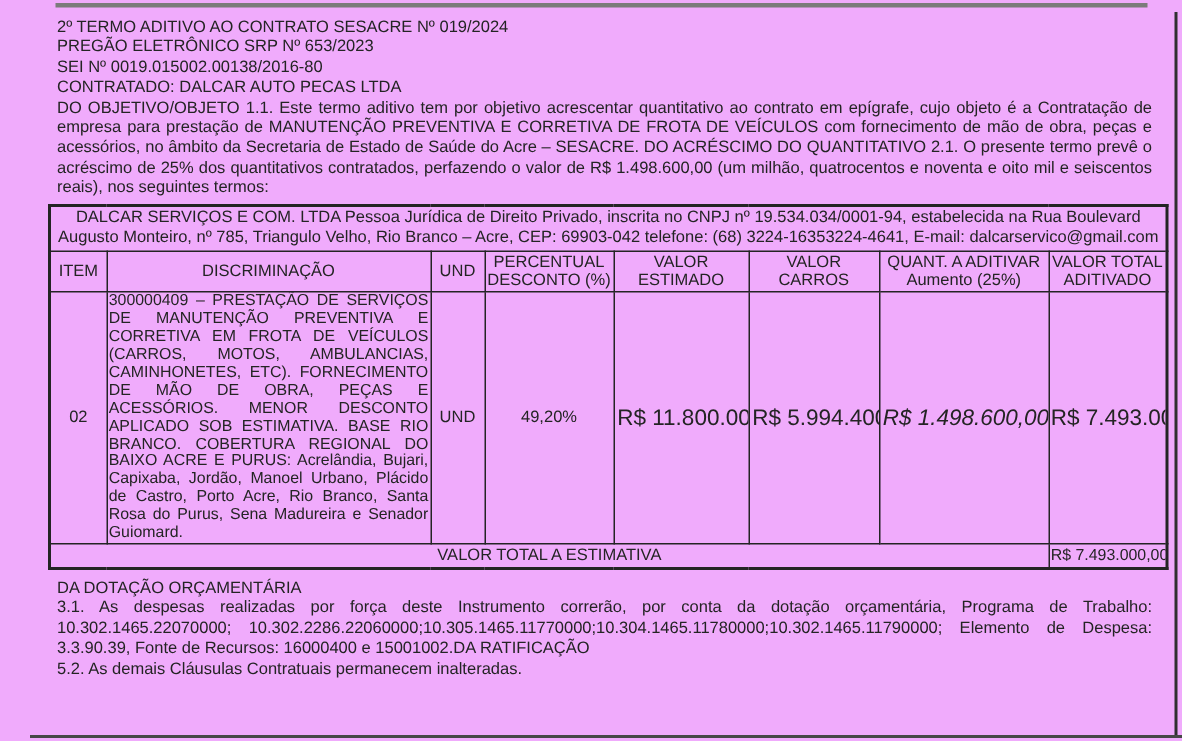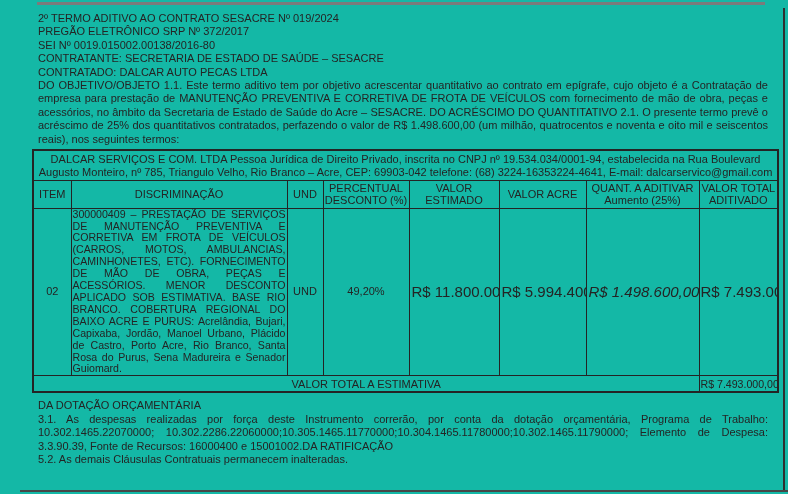--- a/index.html
+++ b/index.html
@@ -1,20 +1,20 @@
 <!DOCTYPE html>
 <html><head>
 <meta charset="utf-8">
 <style>
   html, body { margin: 0; padding: 0; background: #ffffff; }
   .page {
     position: relative;
     width: 788px;
     height: 494px;
-    background: #14b8a6;
+    background: #f0abfc;
     overflow: hidden;
     font-family: "Liberation Sans", sans-serif;
     color: #242424;
   }
   .rule-top {
     position: absolute; left: 37px; top: 2px; width: 728px; height: 3px;
     background: #7b7b7b;
   }
   .rule-right {
     position: absolute; right: 3px; top: 8px; bottom: 4px; width: 2px;
@@ -81,23 +81,22 @@
 </head>
 <body>
 
 <div class="page">
   <div class="rule-top"></div>
   <div class="rule-right"></div>
   <div class="rule-bottom"></div>
 
   <div class="content">
     <div class="hline">2º TERMO ADITIVO AO CONTRATO SESACRE Nº 019/2024</div>
-    <div class="hline">PREGÃO ELETRÔNICO SRP Nº 372/2017</div>
+    <div class="hline">PREGÃO ELETRÔNICO SRP Nº 653/2023</div>
     <div class="hline">SEI Nº 0019.015002.00138/2016-80</div>
-    <div class="hline">CONTRATANTE: SECRETARIA DE ESTADO DE SAÚDE – SESACRE</div>
     <div class="hline">CONTRATADO: DALCAR AUTO PECAS LTDA</div>
     <p class="para">DO OBJETIVO/OBJETO  1.1. Este termo aditivo tem por objetivo acrescentar quantitativo ao contrato em epígrafe, cujo objeto é a Contratação de empresa para prestação de MANUTENÇÃO PREVENTIVA E CORRETIVA DE FROTA DE VEÍCULOS com fornecimento de mão de obra, peças e acessórios, no âmbito da Secretaria de Estado de Saúde do Acre – SESACRE. DO ACRÉSCIMO DO QUANTITATIVO 2.1. O presente termo prevê o acréscimo de 25% dos quantitativos contratados, perfazendo o valor de R$ 1.498.600,00 (um milhão, quatrocentos e noventa e oito mil e seiscentos reais), nos seguintes termos:</p>
 
     <table class="tbl">
       <colgroup>
         <col style="width:38px">
         <col style="width:216px">
         <col style="width:36px">
         <col style="width:86px">
         <col style="width:90px">
@@ -108,21 +107,21 @@
       <tbody>
         <tr class="company-row">
           <td colspan="8">DALCAR SERVIÇOS E COM. LTDA Pessoa Jurídica de Direito Privado, inscrita no CNPJ nº 19.534.034/0001-94, estabelecida na Rua Boulevard Augusto Monteiro, nº 785, Triangulo Velho, Rio Branco – Acre, CEP: 69903-042 telefone: (68) 3224-16353224-4641, E-mail: dalcarservico@gmail.com</td>
         </tr>
         <tr class="head-row">
           <th>ITEM</th>
           <th>DISCRIMINAÇÃO</th>
           <th>UND</th>
           <th>PERCENTUAL DESCONTO (%)</th>
           <th>VALOR ESTIMADO</th>
-          <th>VALOR ACRE</th>
+          <th>VALOR CARROS</th>
           <th>QUANT. A ADITIVAR Aumento (25%)</th>
           <th>VALOR TOTAL ADITIVADO</th>
         </tr>
         <tr class="data-row">
           <td class="c-item">02</td>
           <td class="c-discr">300000409 – PRESTAÇÃO DE SERVIÇOS DE MANUTENÇÃO PREVENTIVA E CORRETIVA EM FROTA DE VEÍCULOS (CARROS, MOTOS, AMBULANCIAS, CAMINHONETES, ETC). FORNECIMENTO DE MÃO DE OBRA, PEÇAS E ACESSÓRIOS. MENOR DESCONTO APLICADO SOB ESTIMATIVA. BASE RIO BRANCO. COBERTURA REGIONAL DO BAIXO ACRE E PURUS: Acrelândia, Bujari, Capixaba, Jordão, Manoel Urbano, Plácido de Castro, Porto Acre, Rio Branco, Santa Rosa do Purus, Sena Madureira e Senador Guiomard.</td>
           <td class="c-und">UND</td>
           <td class="c-perc">49,20%</td>
           <td class="c-vest money">R$ 11.800.000,00</td>
           <td class="c-vtot money">R$ 5.994.400,00</td>

